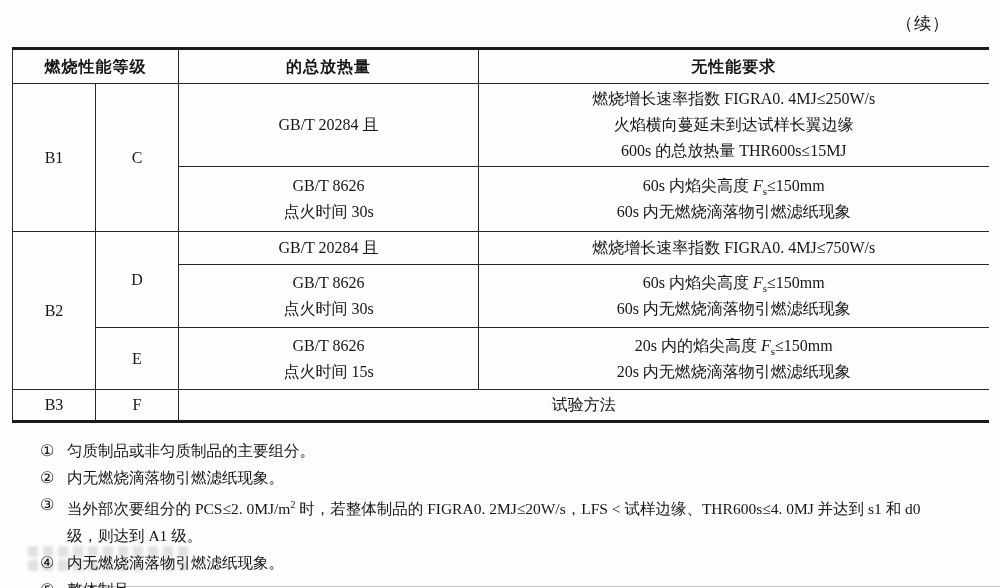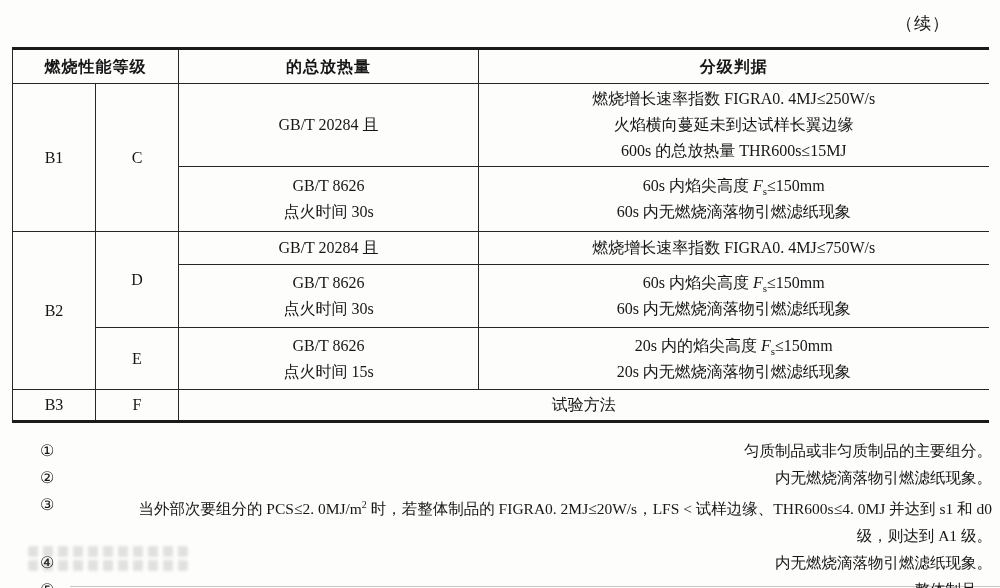--- a/index.html
+++ b/index.html
@@ -57,21 +57,21 @@
   .footnotes {
     position: absolute;
     left: 40px;
     top: 437px;
     width: 952px;
     font-size: 15.5px;
     z-index: 2;
   }
   .footnote { display: flex; align-items: flex-start; line-height: 27px; }
   .fn-marker { flex: none; width: 27px; font-size: 16px; }
-  .fn-text { flex: 1; white-space: nowrap; text-align: right; }
+  .fn-text { flex: 1; white-space: nowrap; }
   .fn-text sup { font-size: 10px; }
   .watermark {
     position: absolute;
     left: 28px;
     top: 543px;
     width: 160px;
     height: 34px;
     z-index: 1;
     opacity: 0.28;
     filter: blur(1.5px);
@@ -102,21 +102,21 @@
     <colgroup>
       <col class="col-g1">
         <col class="col-g2">
         <col class="col-m">
         <col class="col-c">
     </colgroup>
     <tbody>
         <tr class="h-head">
       <th colspan="2">燃烧性能等级</th>
       <th>的总放热量</th>
-      <th>分级判据</th>
+      <th>无性能要求</th>
     </tr>
     <tr class="h-r1">
       <td rowspan="2">B1</td>
       <td rowspan="2">C</td>
       <td>GB/T 20284 且</td>
       <td>燃烧增长速率指数 FIGRA0. 4MJ≤250W/s<br>火焰横向蔓延未到达试样长翼边缘<br>600s 的总放热量 THR600s≤15MJ</td>
     </tr>
     <tr class="h-r2">
       <td>GB/T 8626<br>点火时间 30s</td>
       <td>60s 内焰尖高度 <i>F</i><sub>s</sub>≤150mm<br>60s 内无燃烧滴落物引燃滤纸现象</td>

